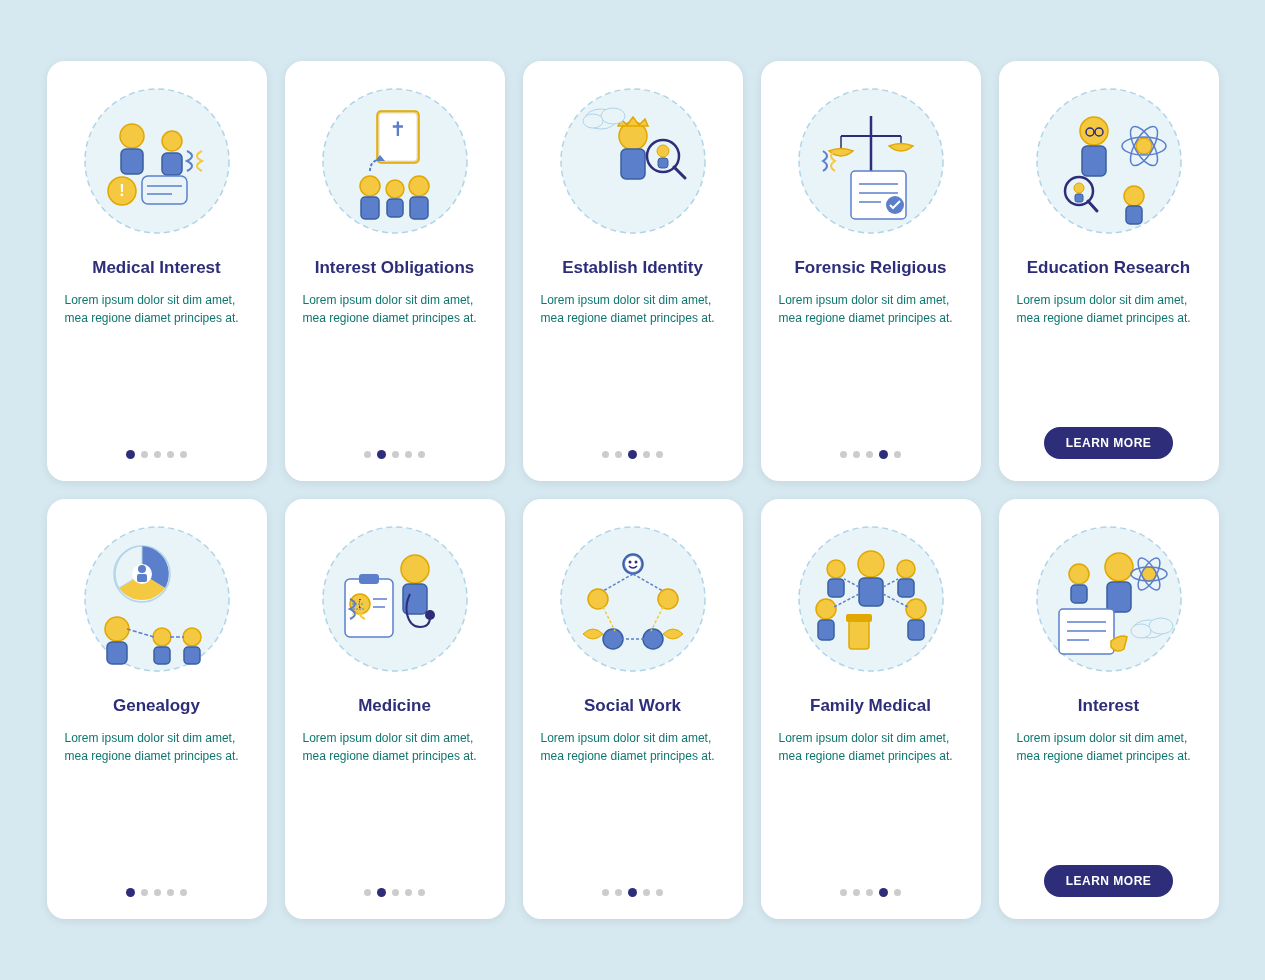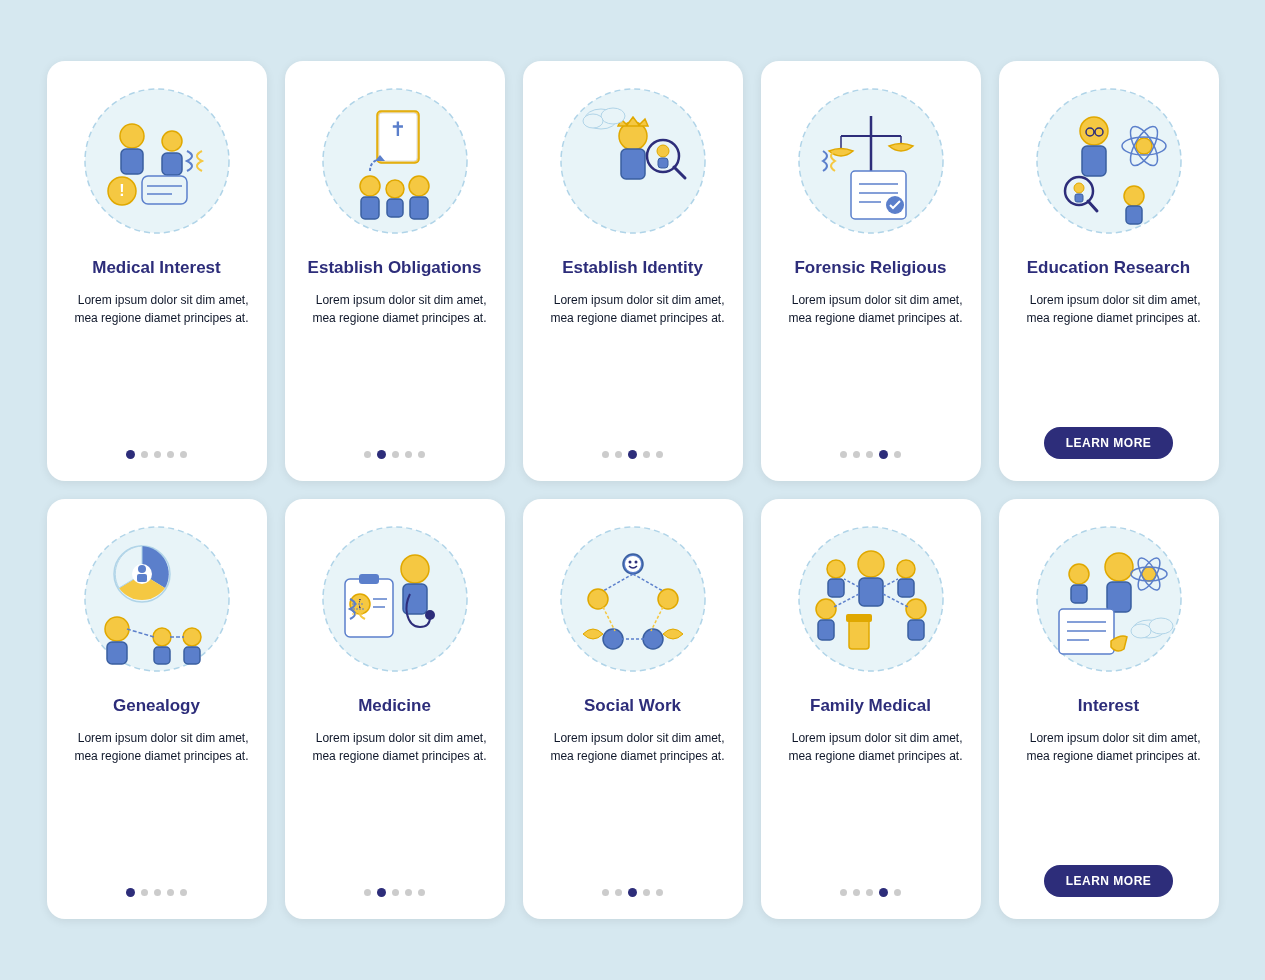--- a/index.html
+++ b/index.html
@@ -44,22 +44,22 @@
     .card-title {
       font-size: 17px;
       font-weight: 700;
       color: #2d2d7a;
       text-align: left;
       margin-bottom: 12px;
       line-height: 1.3;
     }
     .card-body {
       font-size: 12px;
-      color: #0f172a;
-      text-align: right;
+      color: #0f766e;
+      text-align: left;
       line-height: 1.5;
       flex: 1;
     }
     .card-dots {
       display: flex;
       gap: 6px;
       margin-top: 16px;
       align-items: center;
     }
     .dot {
@@ -136,21 +136,21 @@
         <rect x="46" y="116" width="18" height="22" rx="4" fill="#5b7fcb" stroke="#3a5fa0" stroke-width="1.5"></rect>
         <circle cx="80" cy="108" r="9" fill="#f5c842" stroke="#e0a800" stroke-width="1.5"></circle>
         <rect x="72" y="118" width="16" height="18" rx="4" fill="#5b7fcb" stroke="#3a5fa0" stroke-width="1.5"></rect>
         <circle cx="104" cy="105" r="10" fill="#f5c842" stroke="#e0a800" stroke-width="1.5"></circle>
         <rect x="95" y="116" width="18" height="22" rx="4" fill="#5b7fcb" stroke="#3a5fa0" stroke-width="1.5"></rect>
 
         <path d="M55 90 Q55 80 65 78" stroke="#5b7fcb" stroke-width="2" fill="none" stroke-dasharray="3 2"></path>
         <polygon points="65,74 70,80 60,80" fill="#5b7fcb"></polygon>
       </svg>
     </div>
-    <div class="card-title">Establish Obligations</div>
+    <div class="card-title">Interest Obligations</div>
     <div class="card-body">Lorem ipsum dolor sit dim amet, mea regione diamet principes at.</div>
     <div class="card-dots">
       <div class="dot"></div>
       <div class="dot active"></div>
       <div class="dot"></div>
       <div class="dot"></div>
       <div class="dot"></div>
     </div>
   </div>
 

